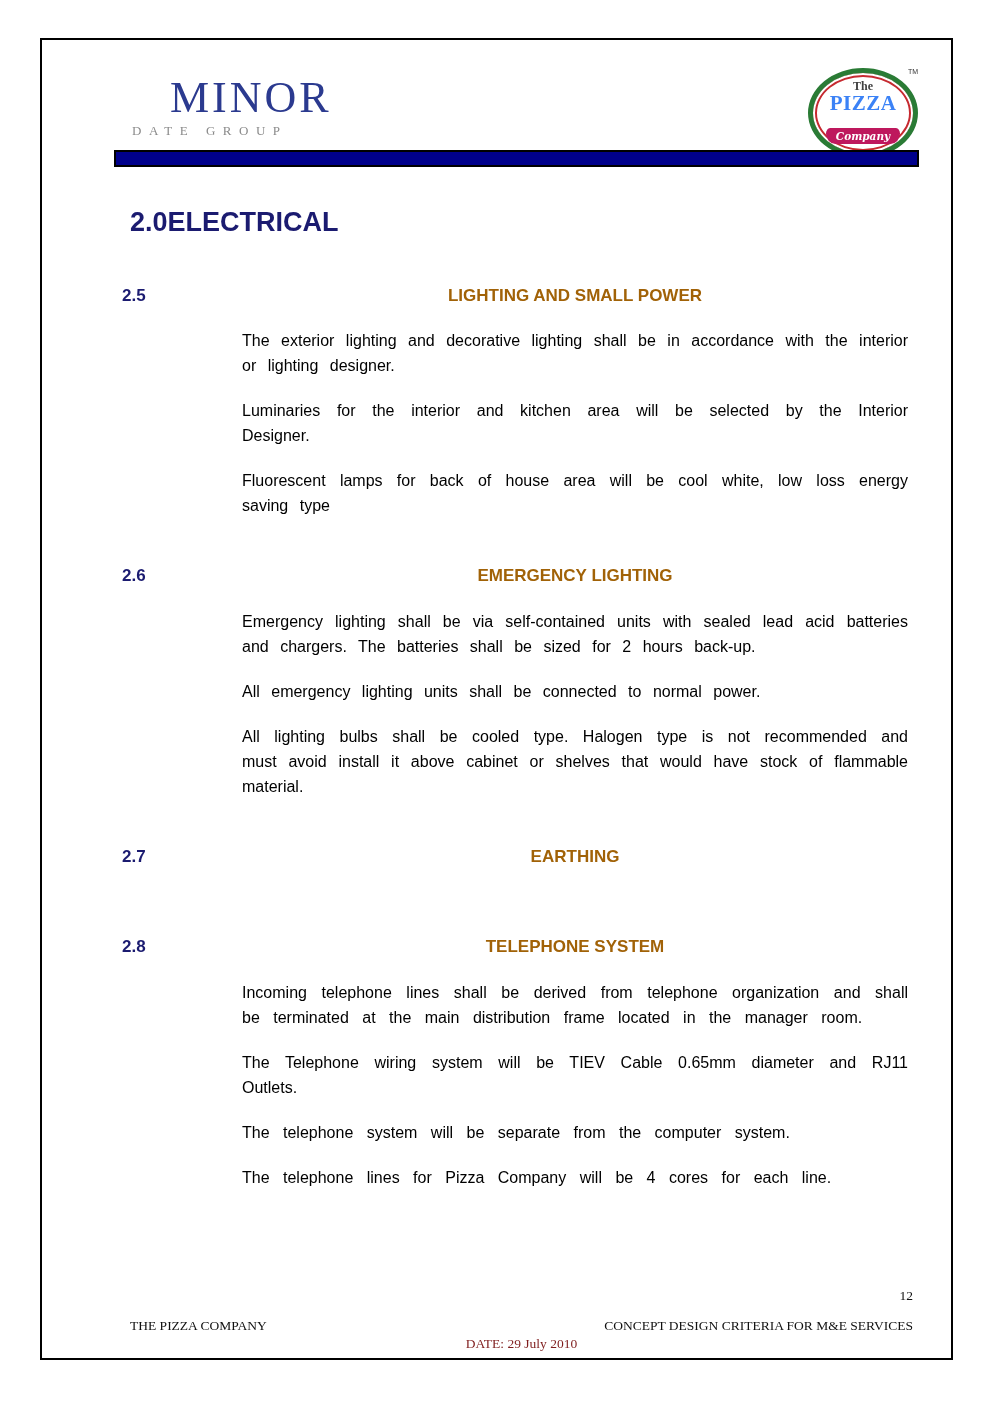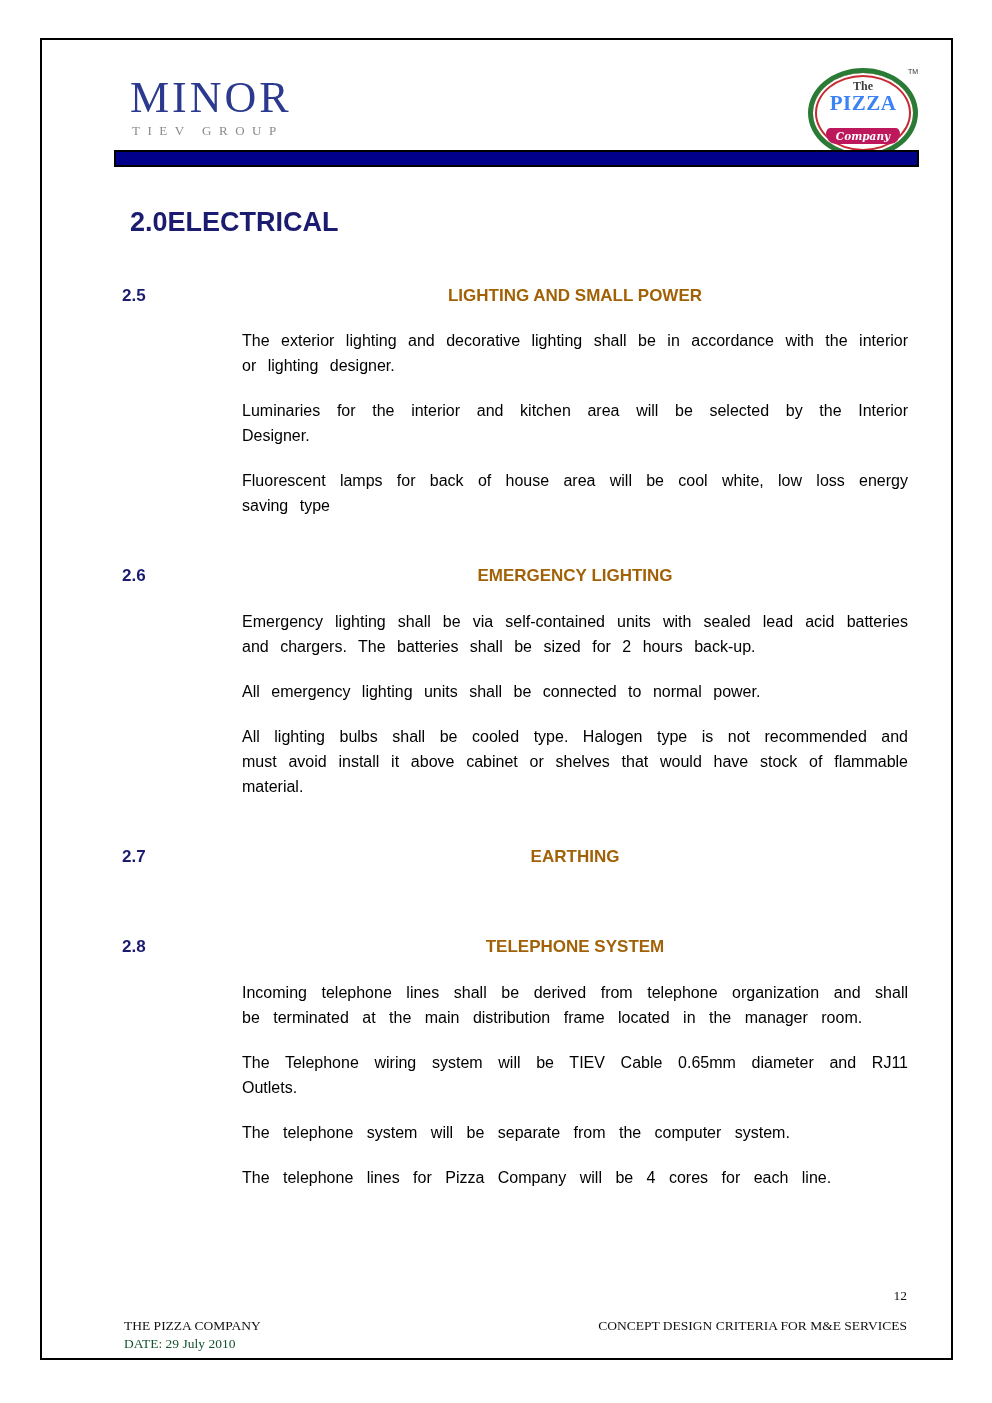--- a/index.html
+++ b/index.html
@@ -10,21 +10,21 @@
   .border-box {
     position:absolute; left:40px; top:38px; width:913px; height:1322px;
     border:2px solid #000; box-sizing:border-box; background:#fff;
   }
 
   
   .header { position:absolute; left:0; top:0; width:100%; height:129px; }
   .minor-logo { position:absolute; left:88px; top:36px; }
   .minor-title {
     font-family:"Liberation Serif", serif; font-size:44px; line-height:1;
-    color:#2b3a8f; letter-spacing:3px;
+    color:#2b3a8f; letter-spacing:3px;margin-left:40px;
   }
   .minor-sub {
     font-family:"Liberation Serif", serif; font-size:13px; color:#8a8a8a;
     letter-spacing:7.5px; margin-top:3px; margin-left:2px; white-space:nowrap;
   }
   .pizza-logo { position:absolute; left:766px; top:28px; width:110px; height:88px; }
   .pizza-oval {
     width:100px; height:80px; border-radius:50%; background:#fff;
     border:5px solid #2a7b35;
     box-shadow: inset 0 0 0 2px #ffffff, inset 0 0 0 4px #c62a30;
@@ -69,38 +69,38 @@
   .sec-title { margin:0 0 22px; font-weight:bold; font-size:17px; color:#a16207; line-height:1.2;text-align:center; }
   .sec-body p {
     margin:0 0 20px; font-size:16px; line-height:25px; color:#000;
     text-align:justify; word-spacing:7px;
   }
   .sec-body p:last-child { margin-bottom:0; }
   .section-telephone .sec-body p { word-spacing:9px; }
 
   
   .footer {
-    position:absolute; left:2px; bottom:6px; width:100%;
+    position:absolute; left:8px; bottom:6px; width:100%;
     padding:0 46px 0 80px; box-sizing:border-box;
     font-family:"Liberation Serif", serif; font-size:13.5px; color:#111;
   }
   .page-num { text-align:right; margin-bottom:14px; }
   .footer-row { display:flex; justify-content:space-between; align-items:center; }
-  .footer-date { text-align:left; color:#14532d; margin-top:2px; }
+  .footer-date { text-align:center; color:#7f1d1d; margin-top:2px; }
 </style>
 </head>
 <body>
 
 <div class="page">
   <div class="border-box">
 
     <header class="header">
       <div class="minor-logo">
         <div class="minor-title">MINOR</div>
-        <div class="minor-sub">TIEV GROUP</div>
+        <div class="minor-sub">DATE GROUP</div>
       </div>
       <div class="pizza-logo">
         <div class="pizza-oval">
           <div class="pizza-the">The</div>
           <div class="pizza-word">PIZZA</div>
           <div class="pizza-ribbon">Company</div>
         </div>
         <div class="pizza-tm">TM</div>
       </div>
     </header>

